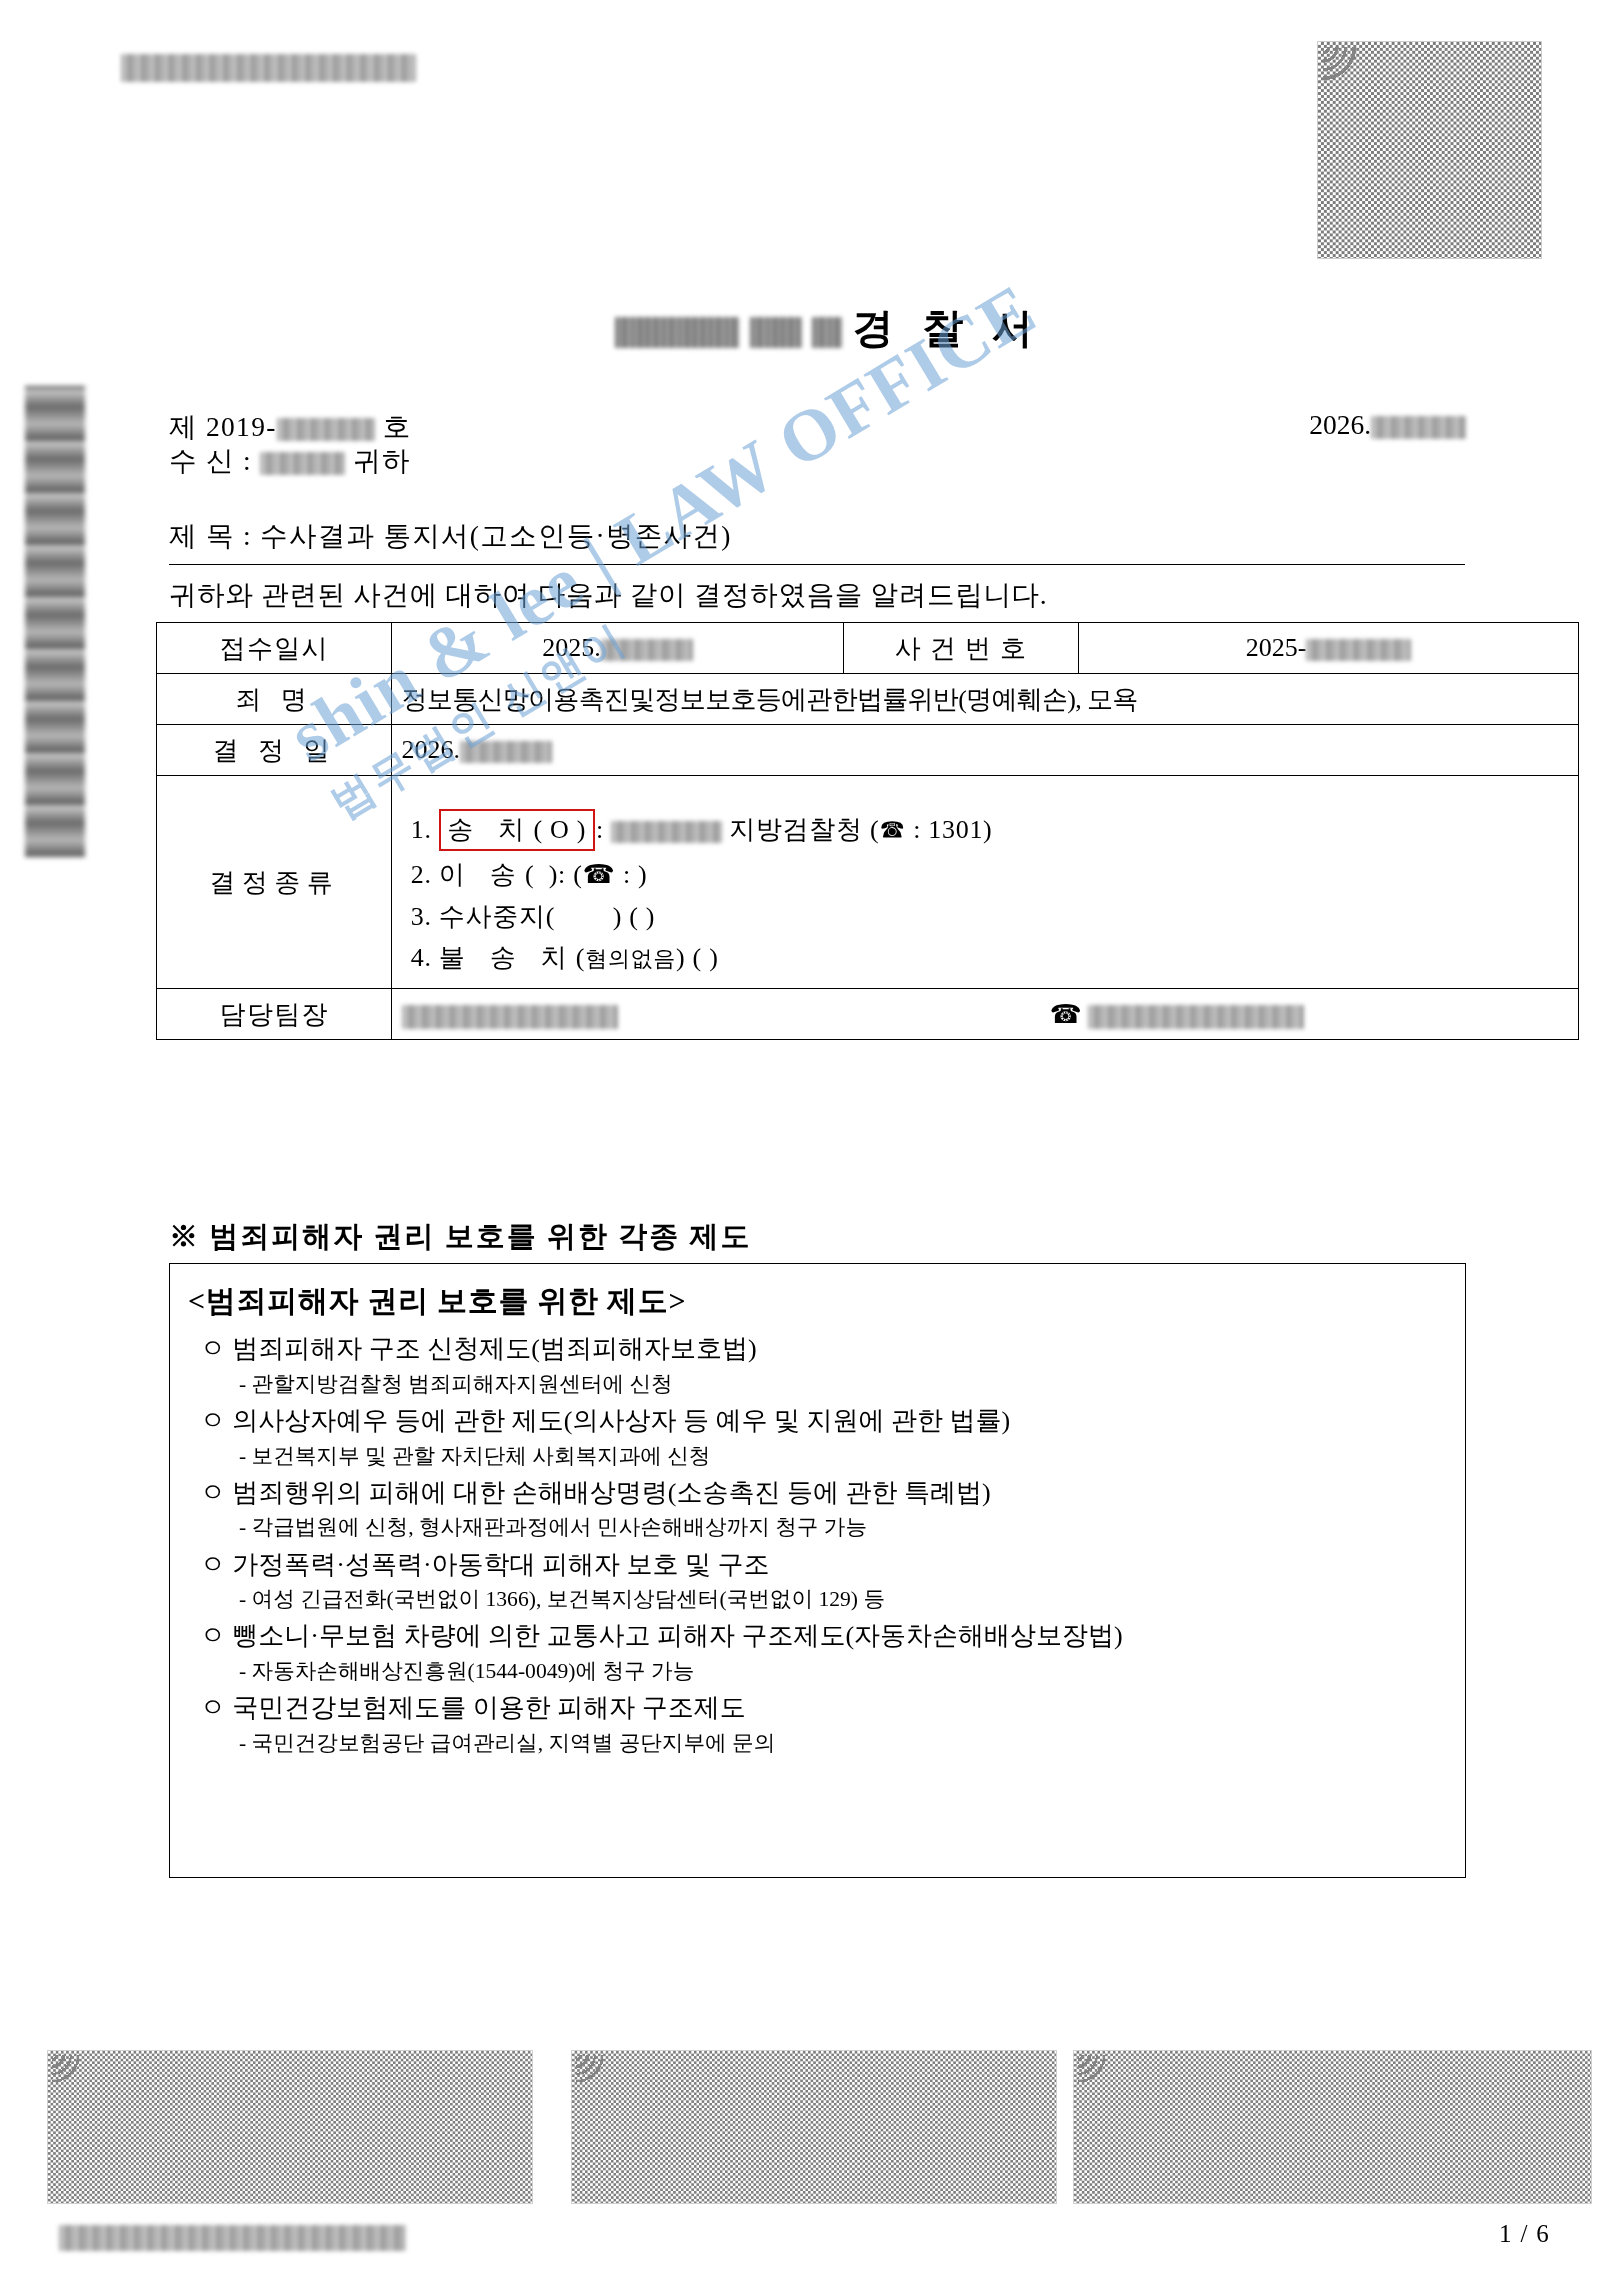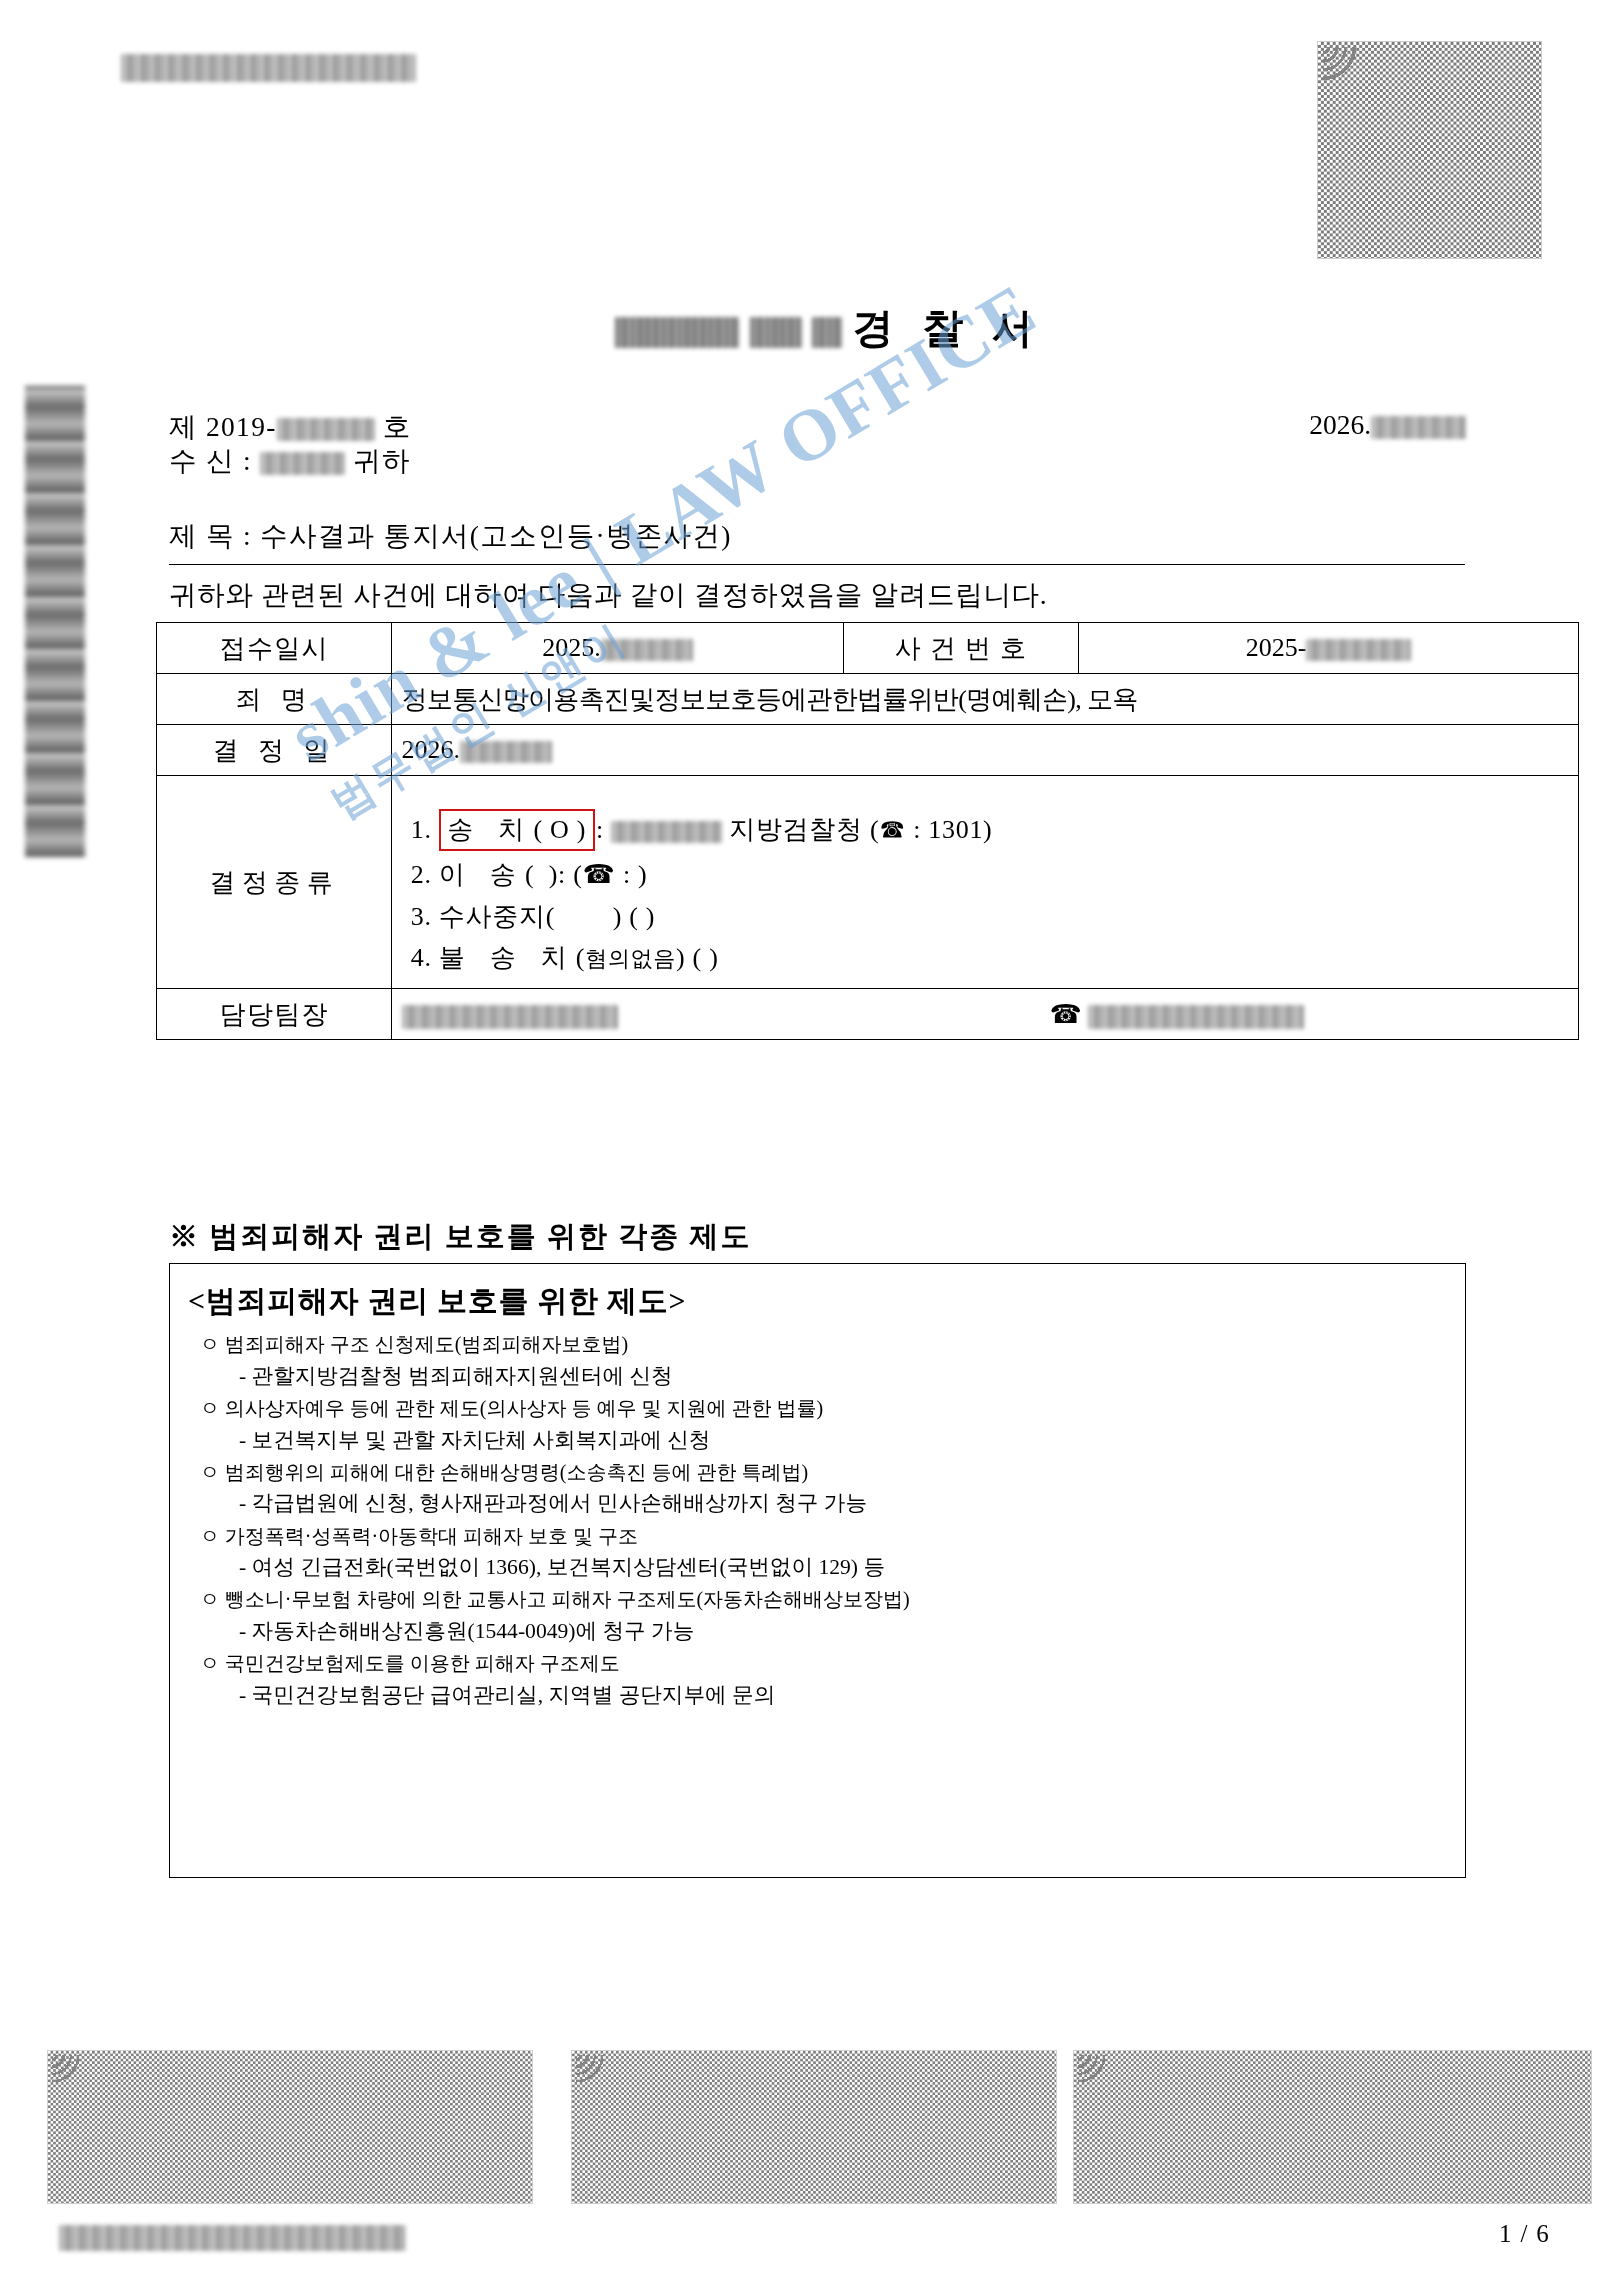--- a/index.html
+++ b/index.html
@@ -217,21 +217,21 @@
     padding: 17px 18px;
   }
   #rights-title {
     font-size: 30px;
     font-weight: bold;
     letter-spacing: 0.7px;
     margin-bottom: 9.2px;
     white-space: nowrap;
   }
   .rights-main {
-    font-size: 20px;
+    font-size: 26px;
     letter-spacing: 0px;
     margin: 5.2px 0 2.6px 11.8px;
     white-space: nowrap;
   }
   .rights-sub {
     font-size: 21.6px;
     margin: 2.6px 0 5.2px 51px;
     white-space: nowrap;
   }
 

